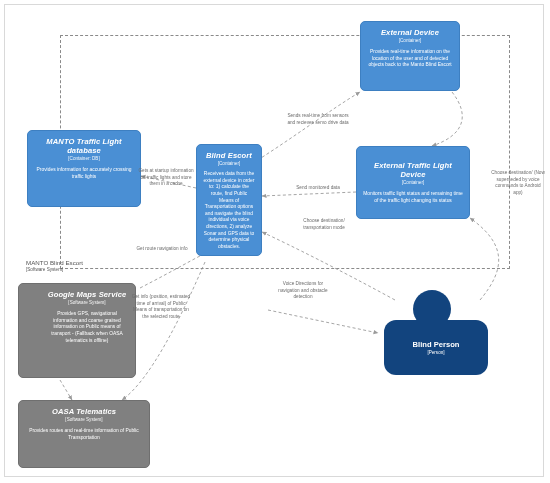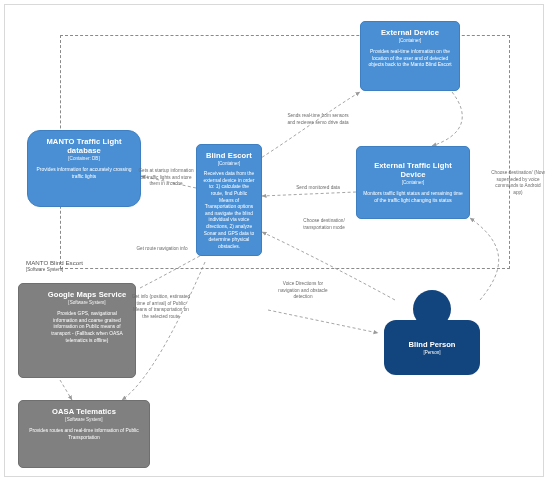--- a/index.html
+++ b/index.html
@@ -70,20 +70,21 @@
   }
   .node.software-system {
     background: #808080;
     border: 1px solid #6f6f6f;
   }
   .node .n-title {
     font-size: 7.6px;
     font-weight: bold;
     line-height: 1.2;
     letter-spacing: 0.1px;
+    font-style: italic;
   }
   .node .n-type {
     font-size: 4.6px;
     line-height: 1.3;
     margin-top: 1px;
     opacity: 0.93;
   }
   .node .n-desc {
     font-size: 4.9px;
     line-height: 1.35;
@@ -102,21 +103,21 @@
     top: 0;
     width: 38px;
     height: 38px;
     border-radius: 50%;
     background: #12447e;
   }
   .person .body {
     position: absolute;
     left: 0;
     top: 30px;
-    width: 96px;
+    width: 104px;
     height: 55px;
     border-radius: 12px;
     background: #12447e;
     display: flex;
     flex-direction: column;
     align-items: center;
     justify-content: center;
     color: #fff;
   }
   .person .p-title {
@@ -177,21 +178,21 @@
     <span class="bl-name">MANTO Blind Escort</span>
     <span class="bl-type">[Software System]</span>
   </div>
 
   <div class="node container" style="left:360px; top:21px; width:100px; height:70px;">
     <span class="n-title">External Device</span>
     <span class="n-type">[Container]</span>
     <span class="n-desc">Provides real-time information on the location of the user and of detected objects back to the Manto Blind Escort</span>
   </div>
 
-  <div class="node container" style="left:27px; top:130px; width:114px; height:77px;border-radius:13px;">
+  <div class="node container" style="left:27px; top:130px; width:114px; height:77px;">
     <span class="n-title">MANTO Traffic Light database</span>
     <span class="n-type">[Container: DB]</span>
     <span class="n-desc">Provides information for accurately crossing traffic lights</span>
   </div>
 
   <div class="node container center-top" style="left:196px; top:144px; width:66px; height:112px;">
     <span class="n-title">Blind Escort</span>
     <span class="n-type">[Container]</span>
     <span class="n-desc">Receives data from the external device in order to: 1) calculate the route, find Public Means of Transportation options and navigate the blind individual via voice directions, 2) analyze Sonar and GPS data to determine physical obstacles.</span>
   </div>

